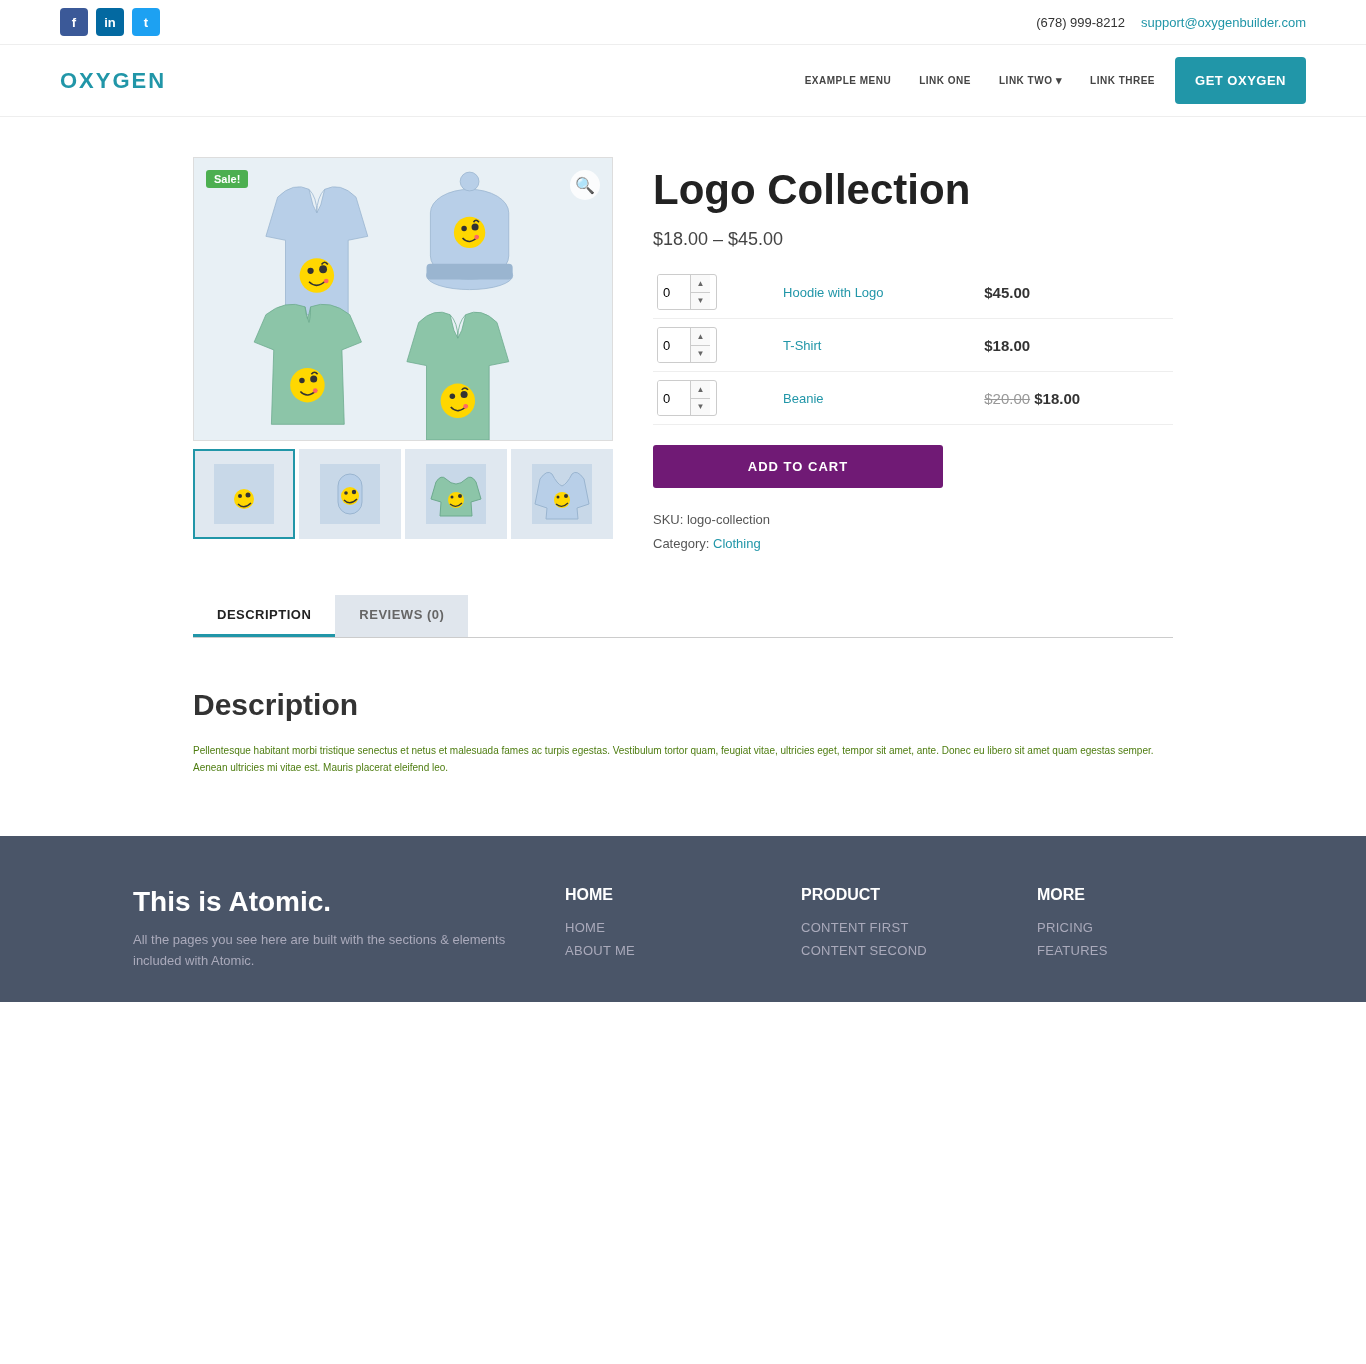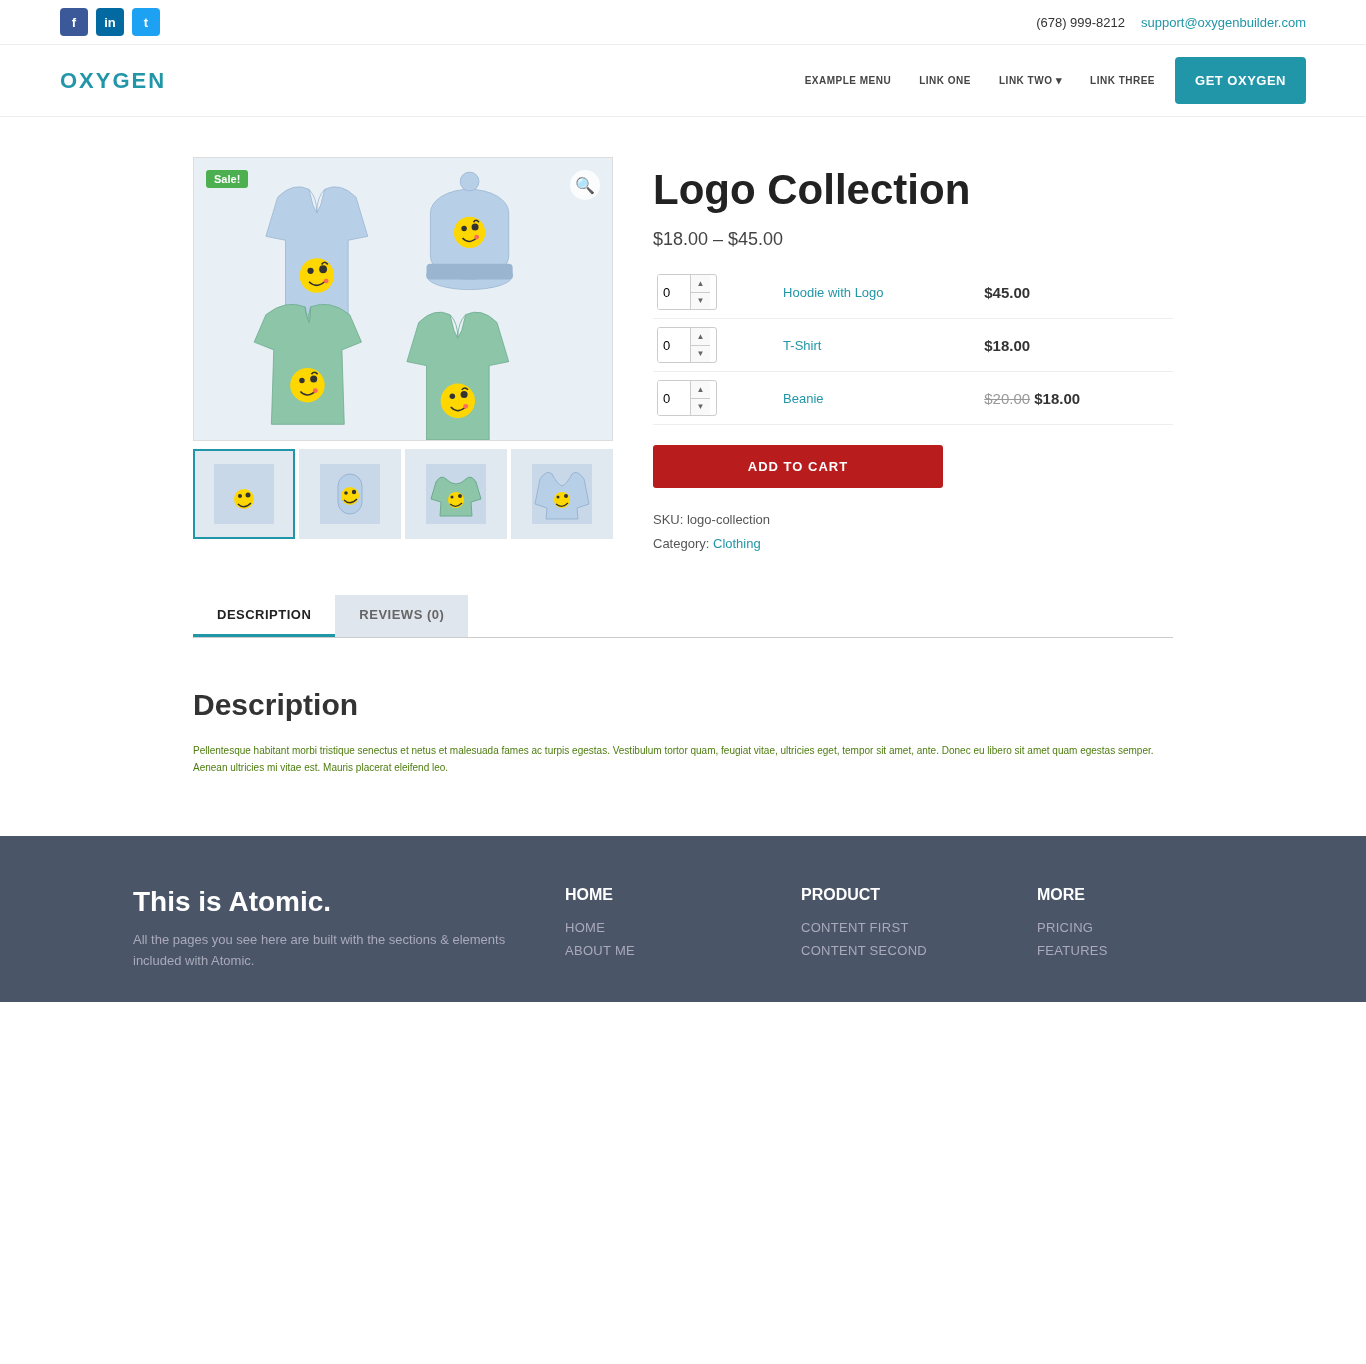--- a/index.html
+++ b/index.html
@@ -178,21 +178,21 @@
       cursor: pointer;
       color: #666;
       background: #f9f9f9;
     }
     .qty-arrow:first-child { border-bottom: 1px solid #ccc; }
     .product-link { color: #2196a8; text-decoration: none; font-size: 13px; }
     .price-cell { font-size: 15px; font-weight: bold; white-space: nowrap; }
     .price-old { text-decoration: line-through; color: #999; margin-right: 0; font-weight: normal; }
     .price-new { color: #333; }
     .add-to-cart-btn {
-      background: #b91c1c;
+      background: #701a75;
       color: #fff;
       border: none;
       padding: 14px 0;
       width: 100%;
       max-width: 290px;
       font-size: 13px;
       font-weight: bold;
       letter-spacing: 1px;
       cursor: pointer;
       border-radius: 3px;

